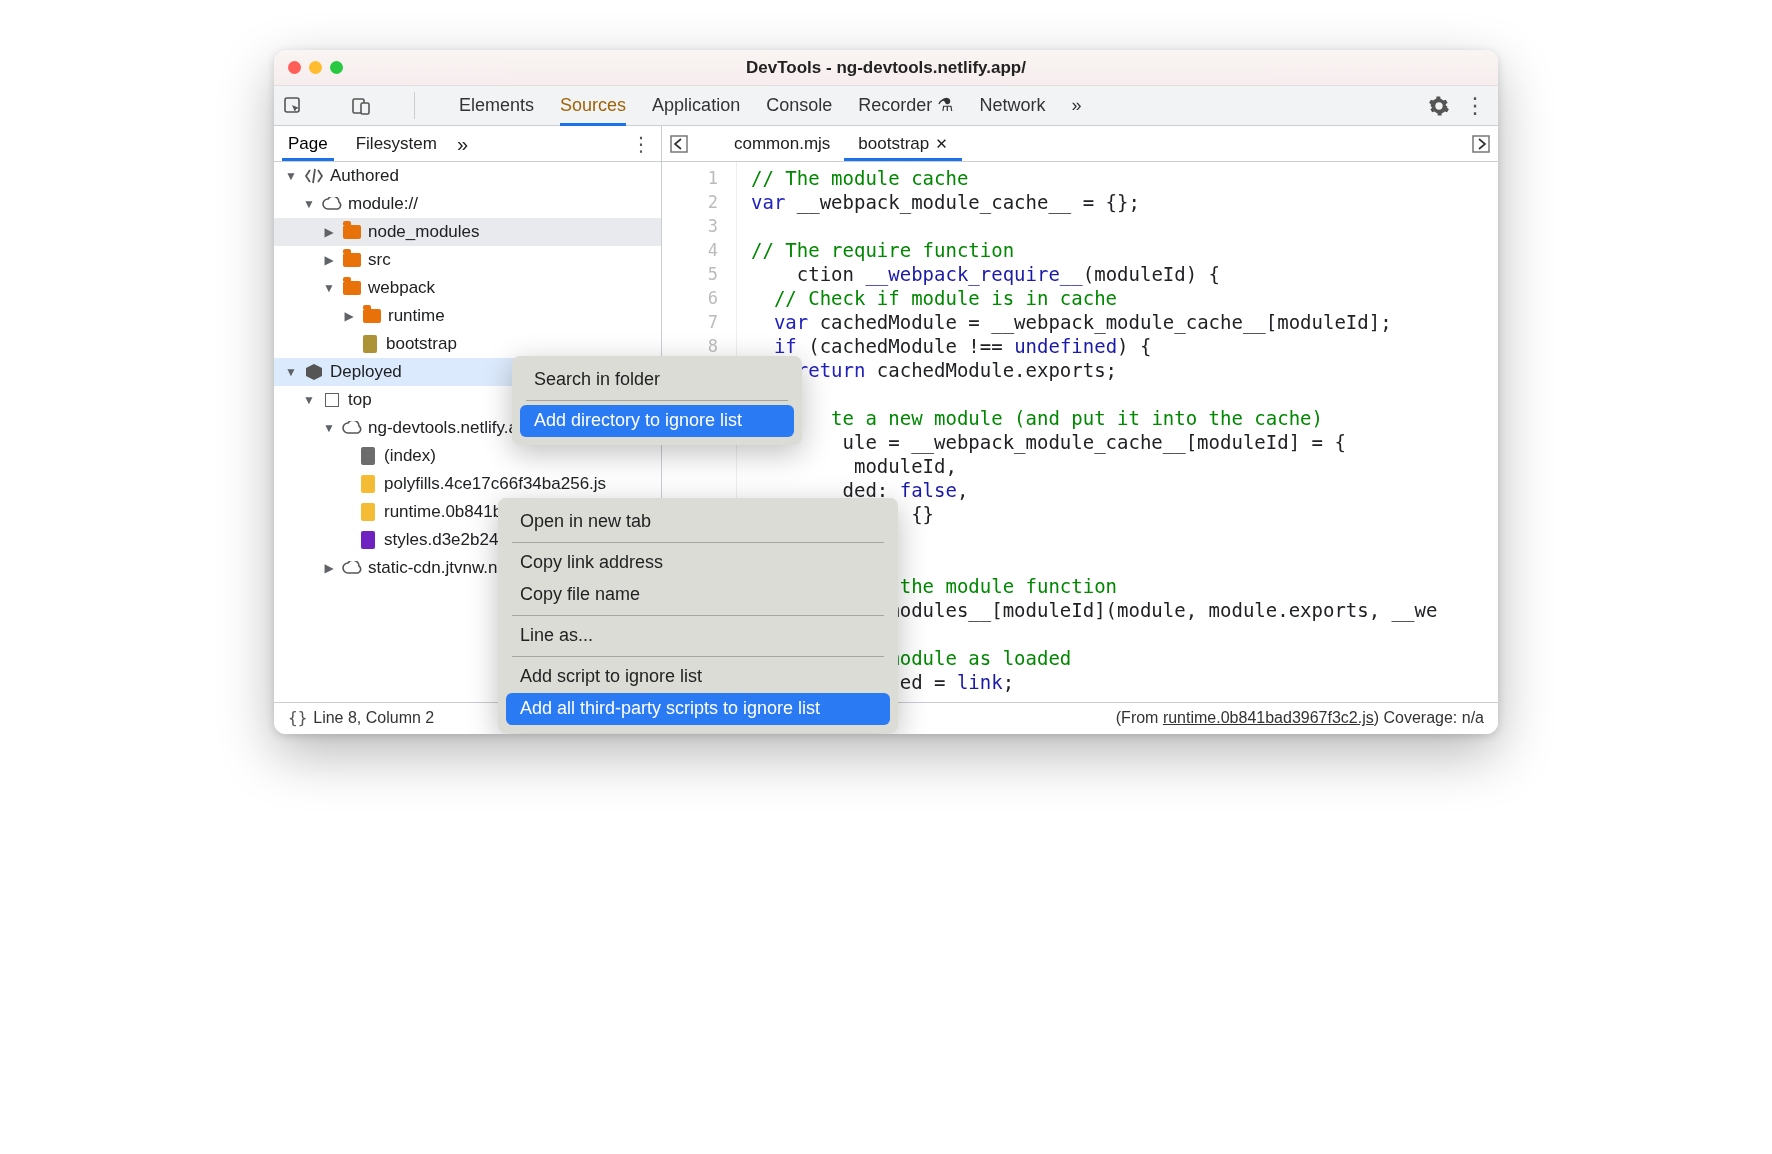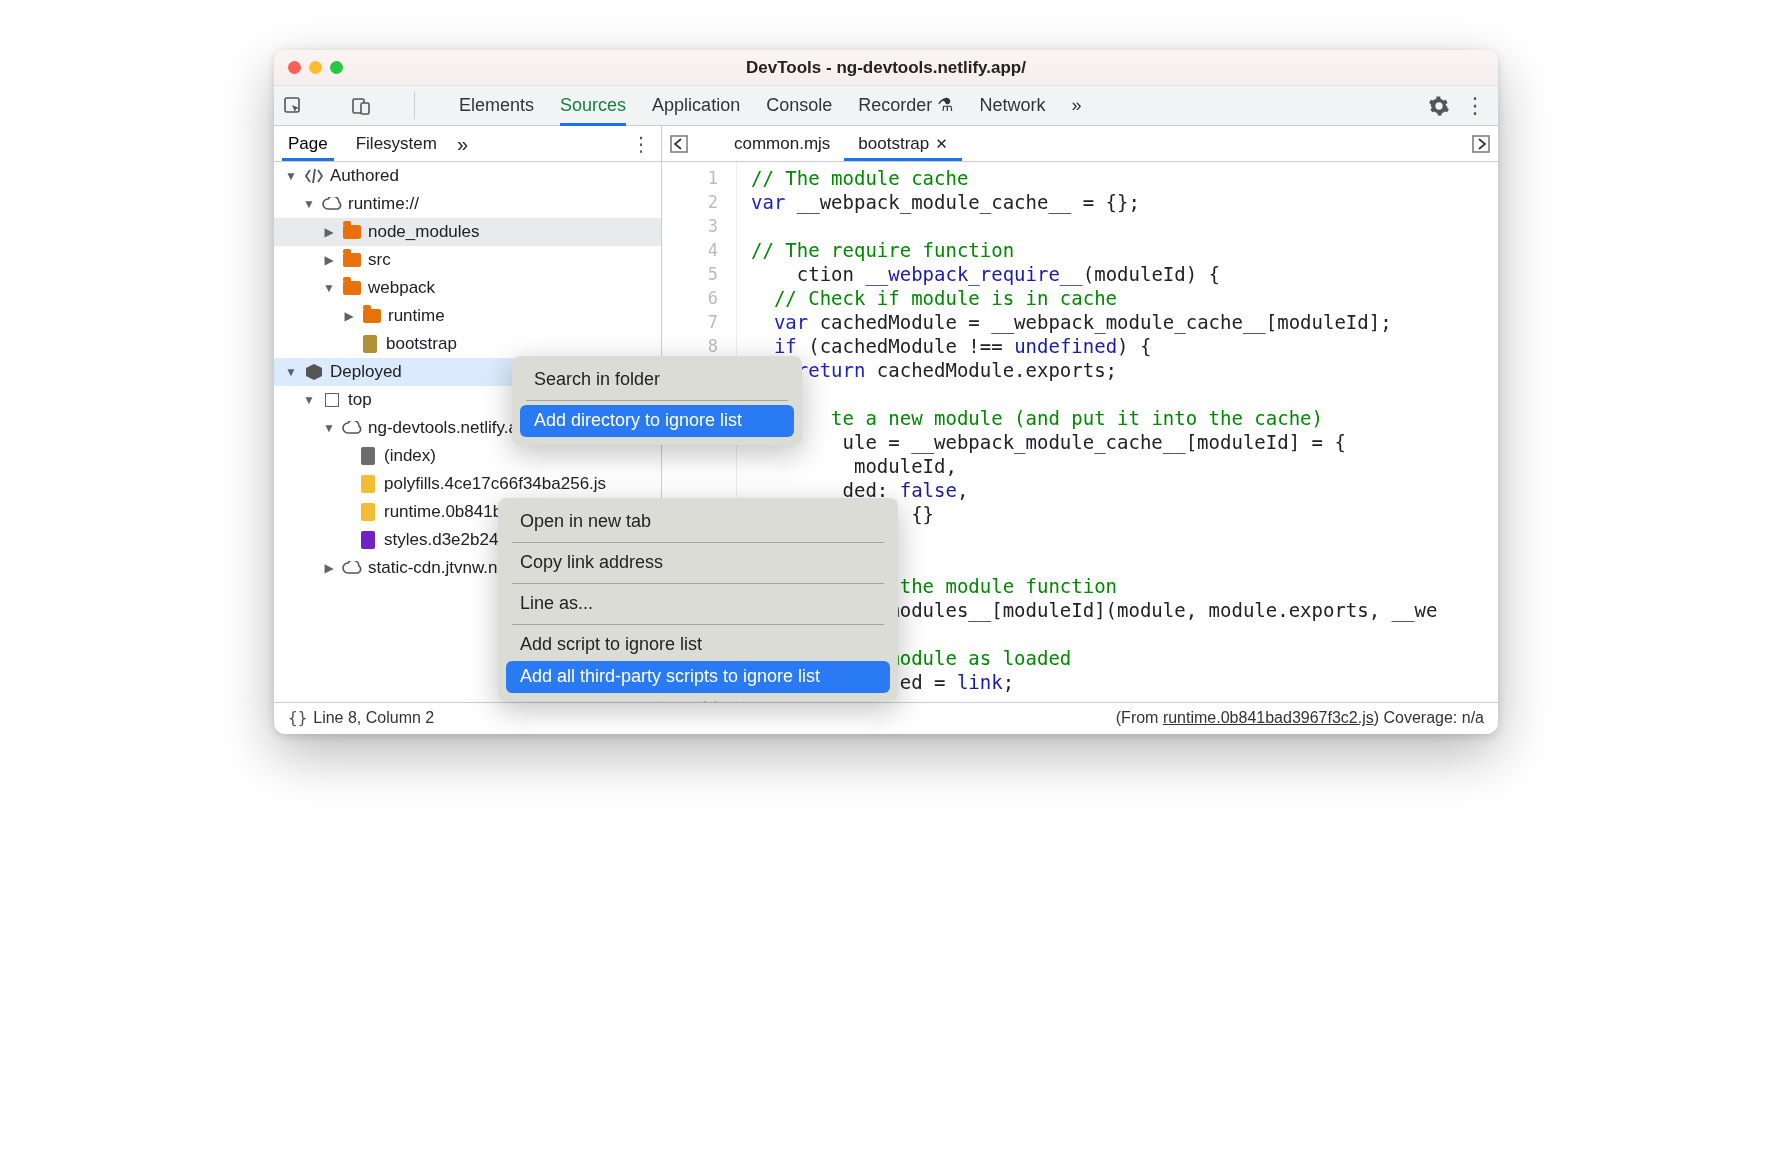--- a/index.html
+++ b/index.html
@@ -66,21 +66,21 @@
     border-bottom:1px solid var(--border);
     color:#333;
     gap:30px;
   }
   .toolbar .tool-icon {
     width:38px; display:flex; align-items:center; justify-content:center;
   }
   .toolbar .divider { width:1px; background: var(--border); margin:6px 4px;}
   .tabs-main { display:flex; align-items:stretch; flex:1; padding-left:10px; gap:26px;}
   .tab { display:flex; align-items:center; height:100%; color:#333; cursor:default; position:relative; font-size:18px;}
-  .tab.active { color:#15803d;}
+  .tab.active { color:#a16207;}
   .tab.active::after{content:""; position:absolute; left:0; right:0; bottom:-1px; height:3px; background:#1a73e8;}
   .toolbar .right { display:flex; align-items:center; gap:14px; padding:0 12px;}
   
   .subhead { display:flex; height:36px; border-bottom:1px solid var(--border);}
   .subhead-left { width:388px; display:flex; align-items:stretch; border-right:1px solid var(--border); background: #fff; position:relative;}
   .subtab { display:flex; align-items:center; padding:16px 14px; font-size:17px;}
   .subtab.active{ color:#000; position:relative;}
   .subtab.active::after{content:"";position:absolute;left:8px;right:8px;bottom:0;height:3px;background:#1a73e8;}
   .subhead-left .more { margin-left:6px; display:flex; align-items:center;}
   .subhead-left .kebab-right { margin-left:auto; display:flex; align-items:center; padding:0 10px;}
@@ -237,21 +237,21 @@
             <span>Authored</span>
           </div>
           <div class="row">
             <span class="spacer" style="width:22px"></span>
               <span class="arrow">▼</span>
             <span class="icon-slot">
                 <svg width="20" height="14" viewBox="0 0 20 14">
                   <path d="M6 12a5 5 0 010-10 6 6 0 0111 3 4 4 0 01-1 7H6Z" fill="none" stroke="#555" stroke-width="1.6"></path>
                 </svg>
               </span>
-            <span>runtime://</span>
+            <span>module://</span>
           </div>
           <div class="row selected-file">
             <span class="spacer" style="width:42px"></span>
               <span class="arrow">▶</span>
             <span class="icon-slot">
                 <span class="folder-ic"></span>
               </span>
             <span class="truncate">node_modules</span>
           </div>
           <div class="row">
@@ -385,20 +385,21 @@
       <div class="ctx ctx1">
         <div class="ctx-item">Search in folder</div>
         <div class="ctx-sep"></div>
         <div class="ctx-item hi">Add directory to ignore list</div>
       </div>
 
       <div class="ctx ctx2" id="ctx2">
           <div class="ctx-item">Open in new tab</div>
           <div class="ctx-sep"></div>
           <div class="ctx-item">Copy link address</div>
+          <div class="ctx-item">Copy file name</div>
           <div class="ctx-sep"></div>
           <div class="ctx-item">Line as...</div>
           <div class="ctx-sep"></div>
           <div class="ctx-item">Add script to ignore list</div>
           <div class="ctx-item hi">Add all third-party scripts to ignore list</div>
         </div>
     </div>
 
     <div class="statusbar">
       <span style="font-family:monospace;color:#555;">{}</span>

